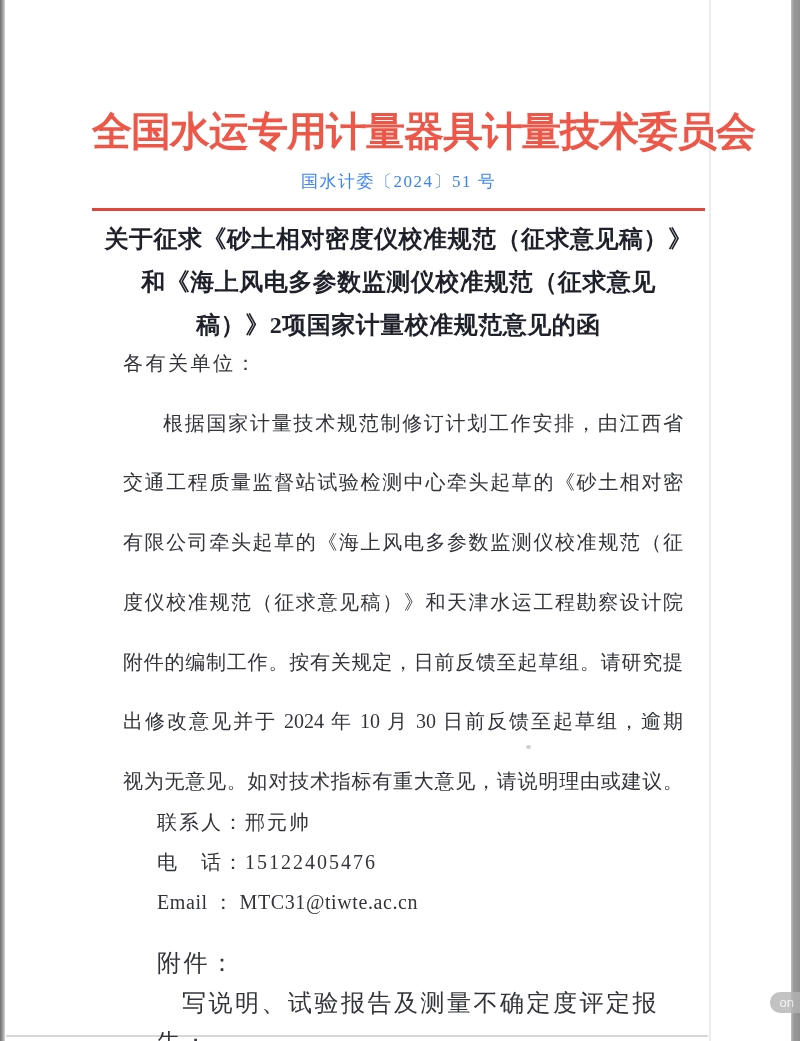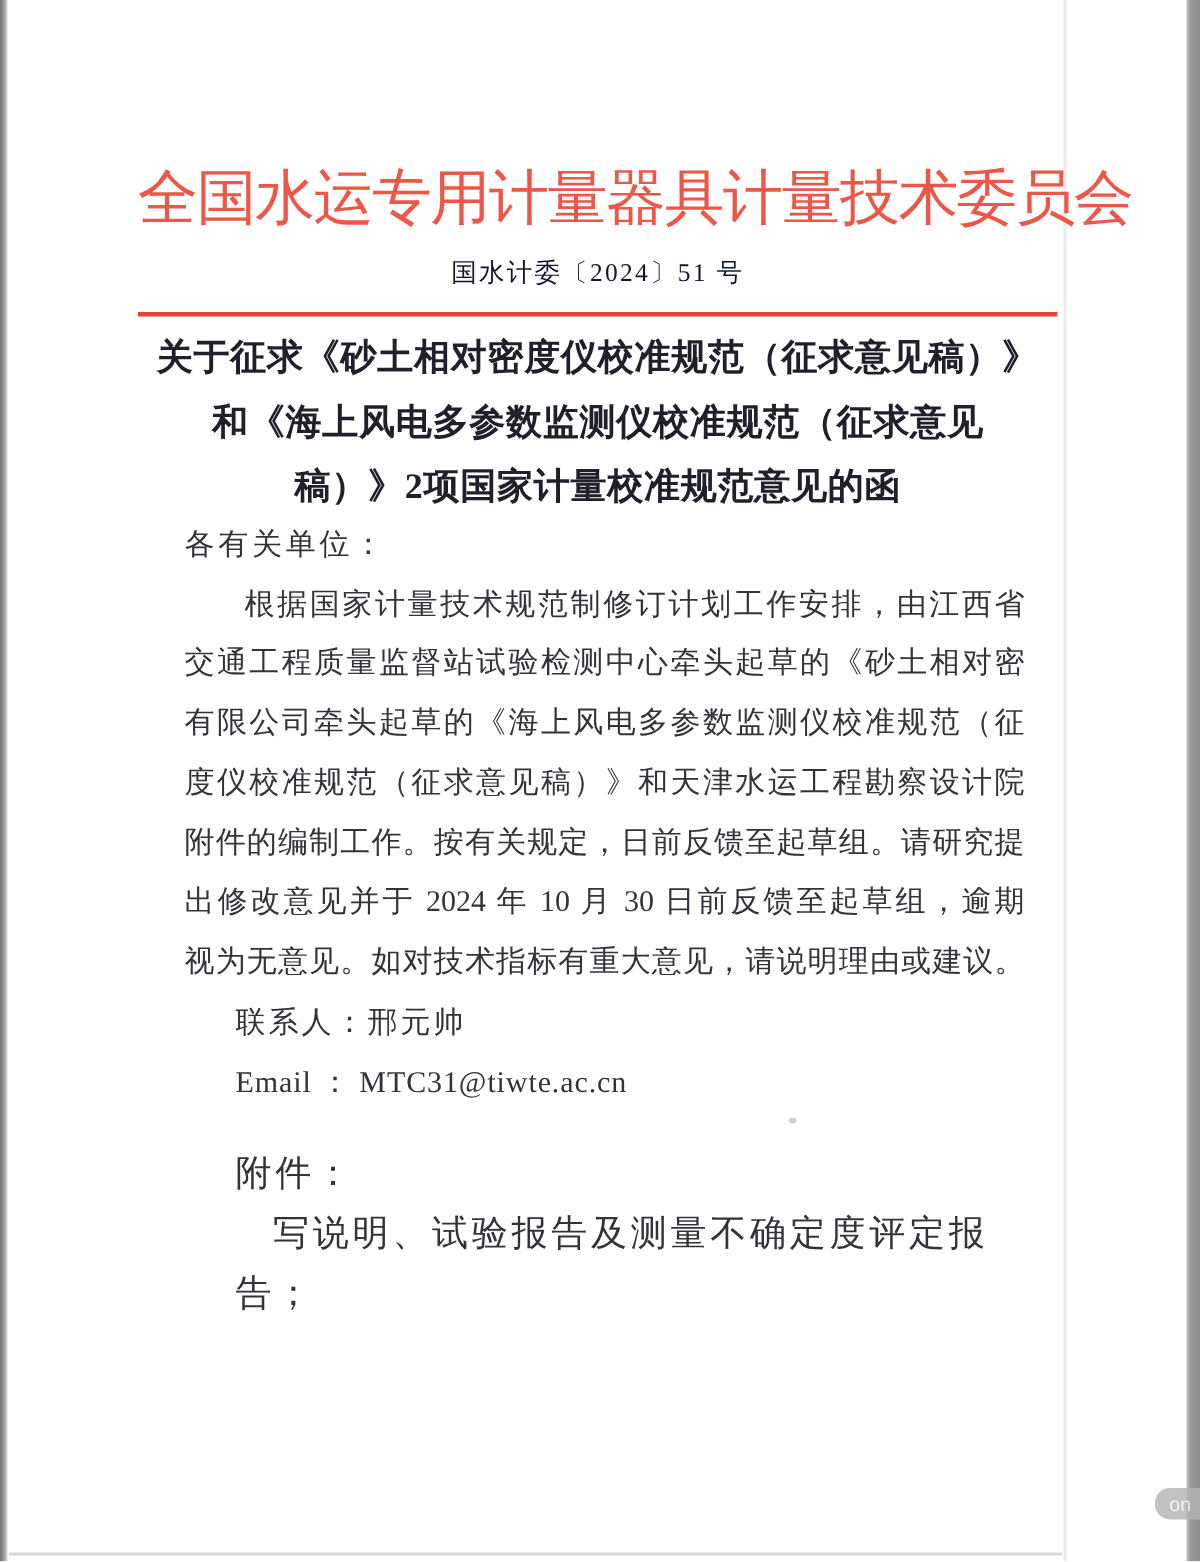--- a/index.html
+++ b/index.html
@@ -14,32 +14,32 @@
     background:linear-gradient(to right,#c2c2c2,#9a9a9a 30%,#8f8f8f);}
   .fold-line{position:absolute;left:709px;top:0;width:2px;height:1041px;background:#ececec;}
   .bottom-line{position:absolute;left:6px;top:1035px;width:702px;height:2px;background:#d8d8d8;}
   .speck{position:absolute;left:526px;top:745px;width:5px;height:4px;background:#cfcfcf;border-radius:50%;}
   .watermark{position:absolute;right:-4px;top:992px;height:21px;line-height:21px;
     padding:0 10px;background:#b3b3b3;color:#f4f4f4;font-size:13px;
     border-radius:10px 0 0 10px;opacity:.8;font-family:"Liberation Sans",sans-serif;}
 
   .content{position:absolute;left:92px;top:0;width:613px;}
 
-  .org-title{margin:106px 0 0 0;line-height:52px;font-size:40px;font-weight:normal;
+  .org-title{margin:106px 0 0 0;line-height:52px;font-size:40px;font-weight:bold;
     color:#ee5648;text-align:center;letter-spacing:-1px;white-space:nowrap;}
-  .doc-number{margin-top:13px;font-size:17px;line-height:22px;color:#0f172a;
+  .doc-number{margin-top:13px;font-size:17px;line-height:22px;color:#3b82f6;
     text-align:center;letter-spacing:1.5px;}
   .red-rule{margin-top:15px;height:3px;background:#e24539;}
 
   .doc-title{margin-top:7px;font-size:24px;font-weight:bold;line-height:43px;
     text-align:center;color:#1f2029;letter-spacing:0.5px;}
 
   .body-block{margin-top:-3px;padding-left:31px;width:560px;font-size:20px;
     line-height:39.7px;color:#33343a;}
-  .jline{text-align:justify;text-align-last:justify;}
+  .jline{text-align:justify;text-align-last:justify;margin-top:20px;}
   .plain{letter-spacing:2.5px;}
   .indent{text-indent:2em;}
 
   .contact-block{padding-left:65px;font-size:20px;line-height:40px;color:#33343a;}
   .contact-block .line{letter-spacing:2px;}
   .contact-block .email{letter-spacing:0.6px;}
 
   .attach-block{margin-top:21px;padding-left:65px;width:536px;font-size:24px;
     line-height:40px;color:#33343a;}
   .attach-heading{letter-spacing:2.5px;}
@@ -78,20 +78,21 @@
       <div class="jline">交通工程质量监督站试验检测中心牵头起草的《砂土相对密</div>
       <div class="jline">有限公司牵头起草的《海上风电多参数监测仪校准规范（征</div>
       <div class="jline">度仪校准规范（征求意见稿）》和天津水运工程勘察设计院</div>
       <div class="jline">附件的编制工作。按有关规定，日前反馈至起草组。请研究提</div>
       <div class="jline">出修改意见并于 2024 年 10 月 30 日前反馈至起草组，逾期</div>
       <div class="jline">视为无意见。如对技术指标有重大意见，请说明理由或建议。</div>
     </div>
 
     <div class="contact-block">
       <div class="line">联系人：邢元帅</div>
+      <div class="line">电　话：15122405476</div>
       <div class="line email">Email ： MTC31@tiwte.ac.cn</div>
     </div>
 
     <div class="attach-block">
       <div class="attach-heading">附件：</div>
       <div class="attach-item2">写说明、试验报告及测量不确定度评定报告；</div>
     </div>
 
   </div>
 </div>

